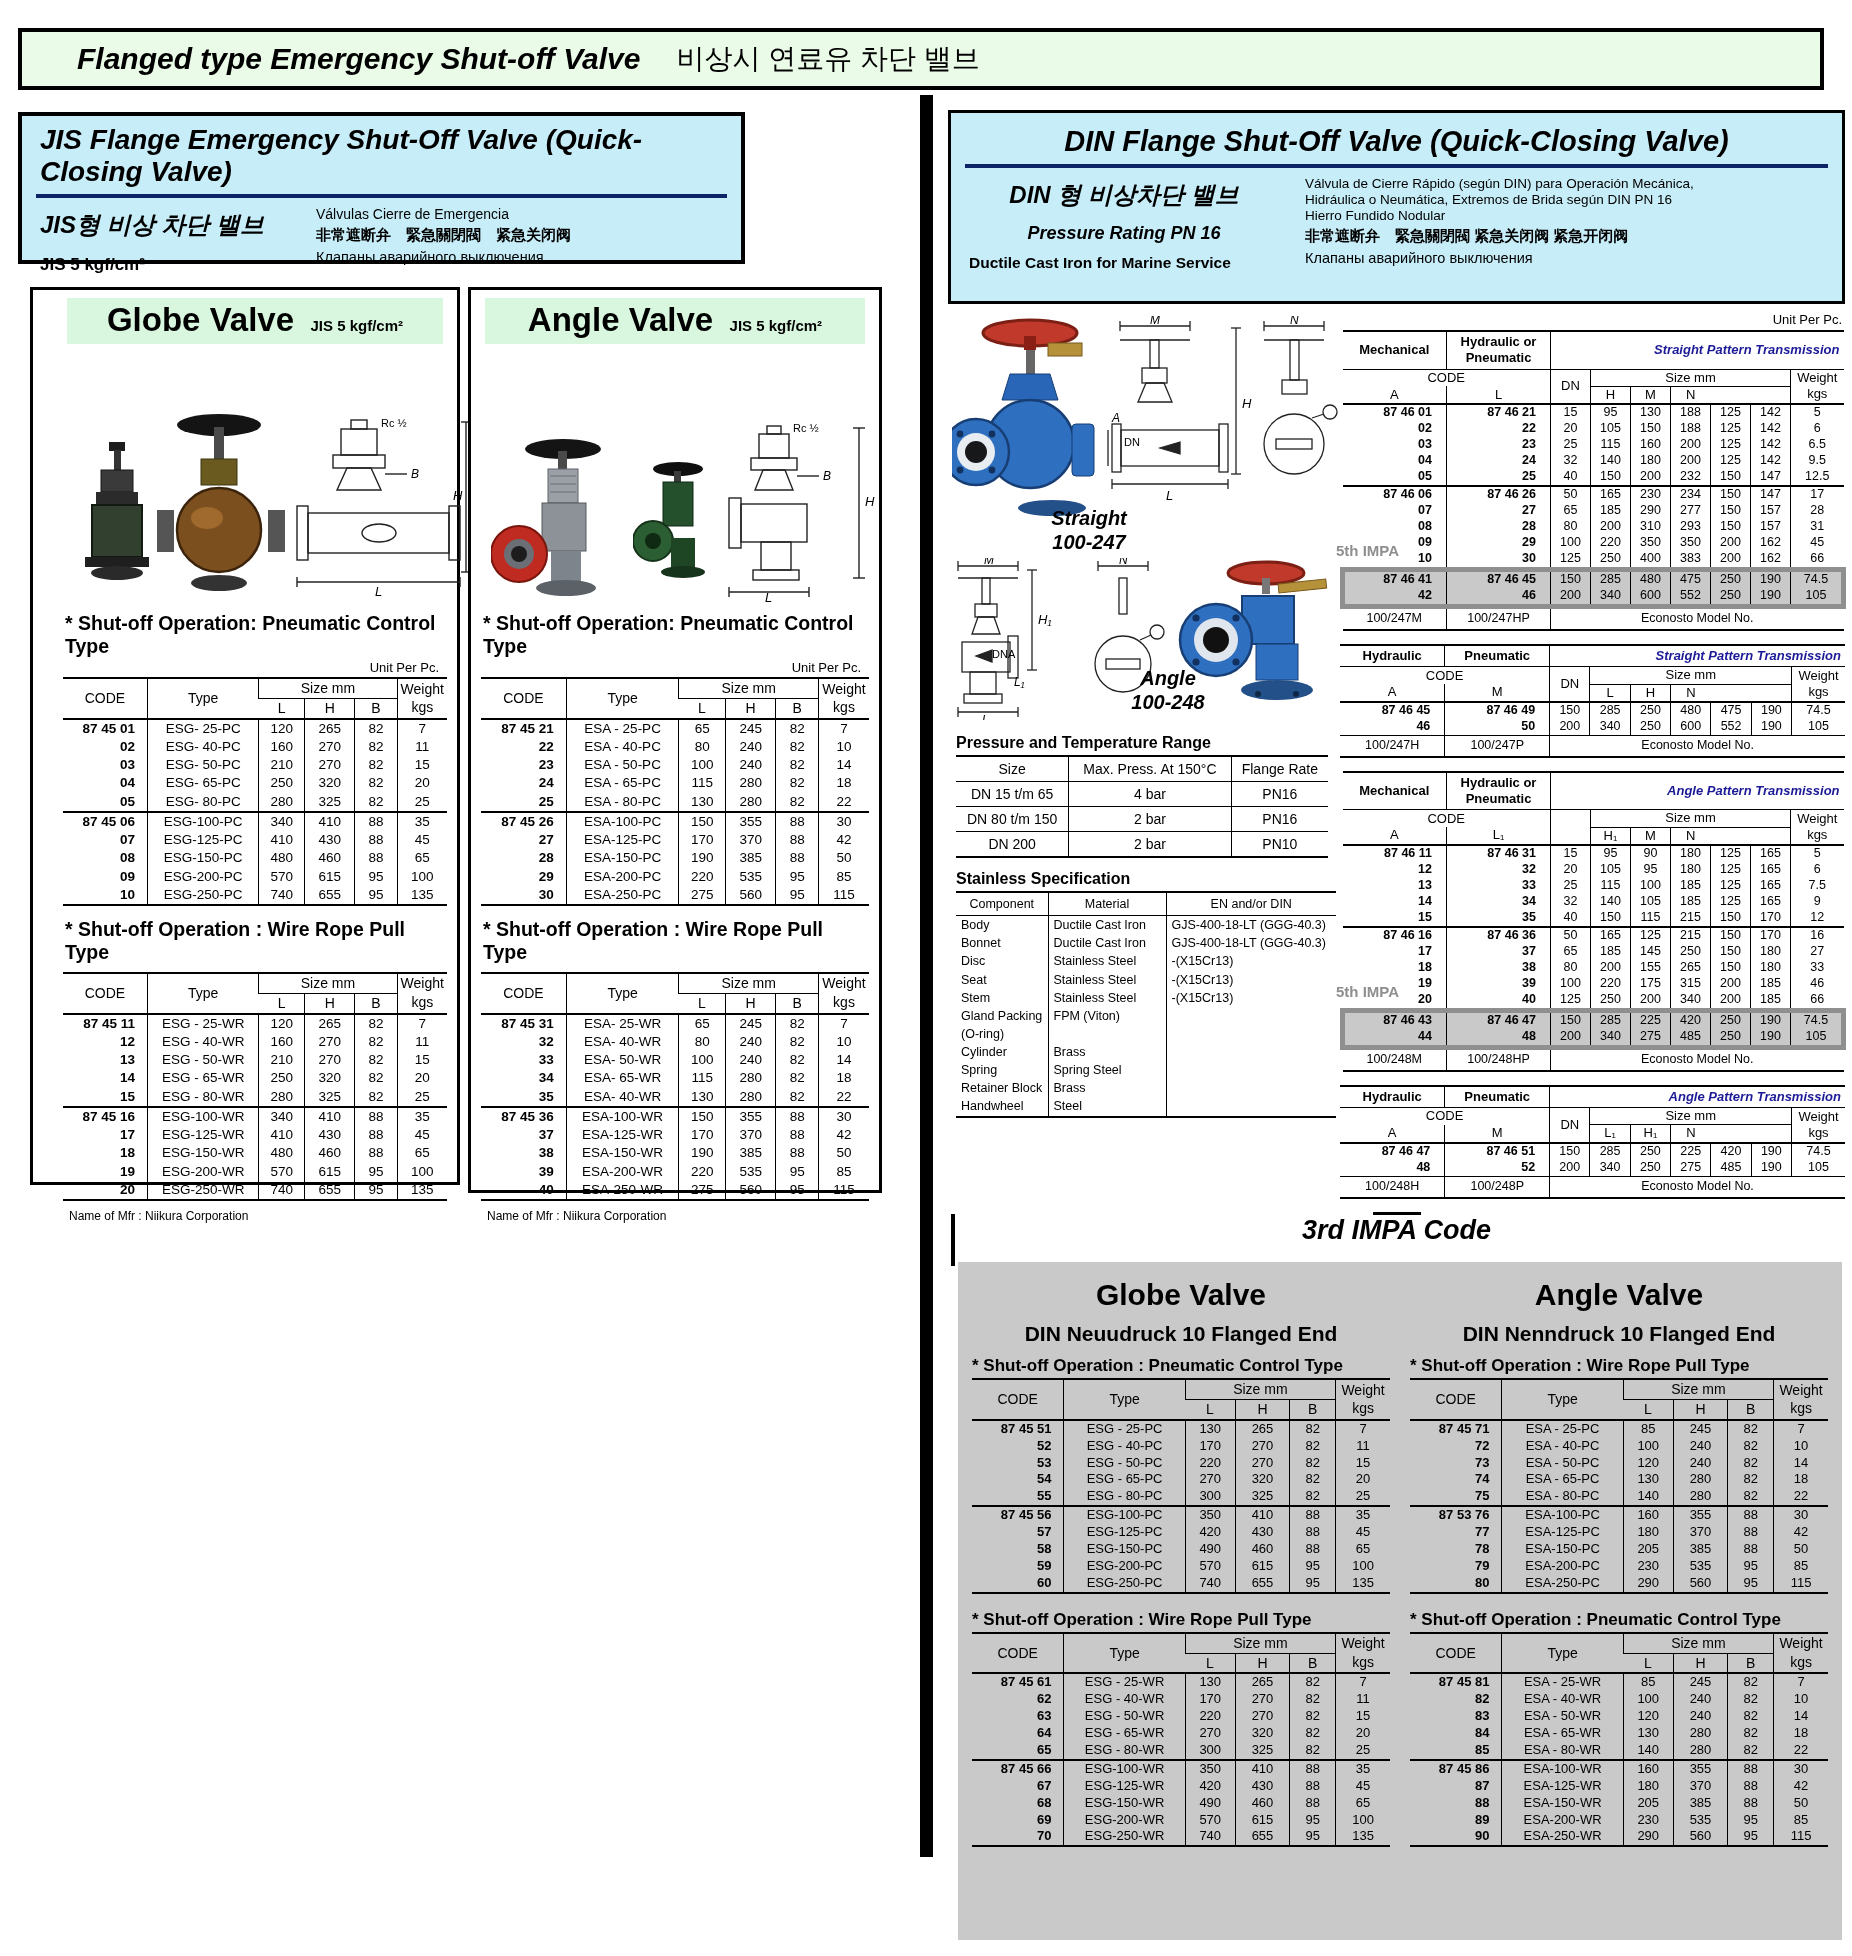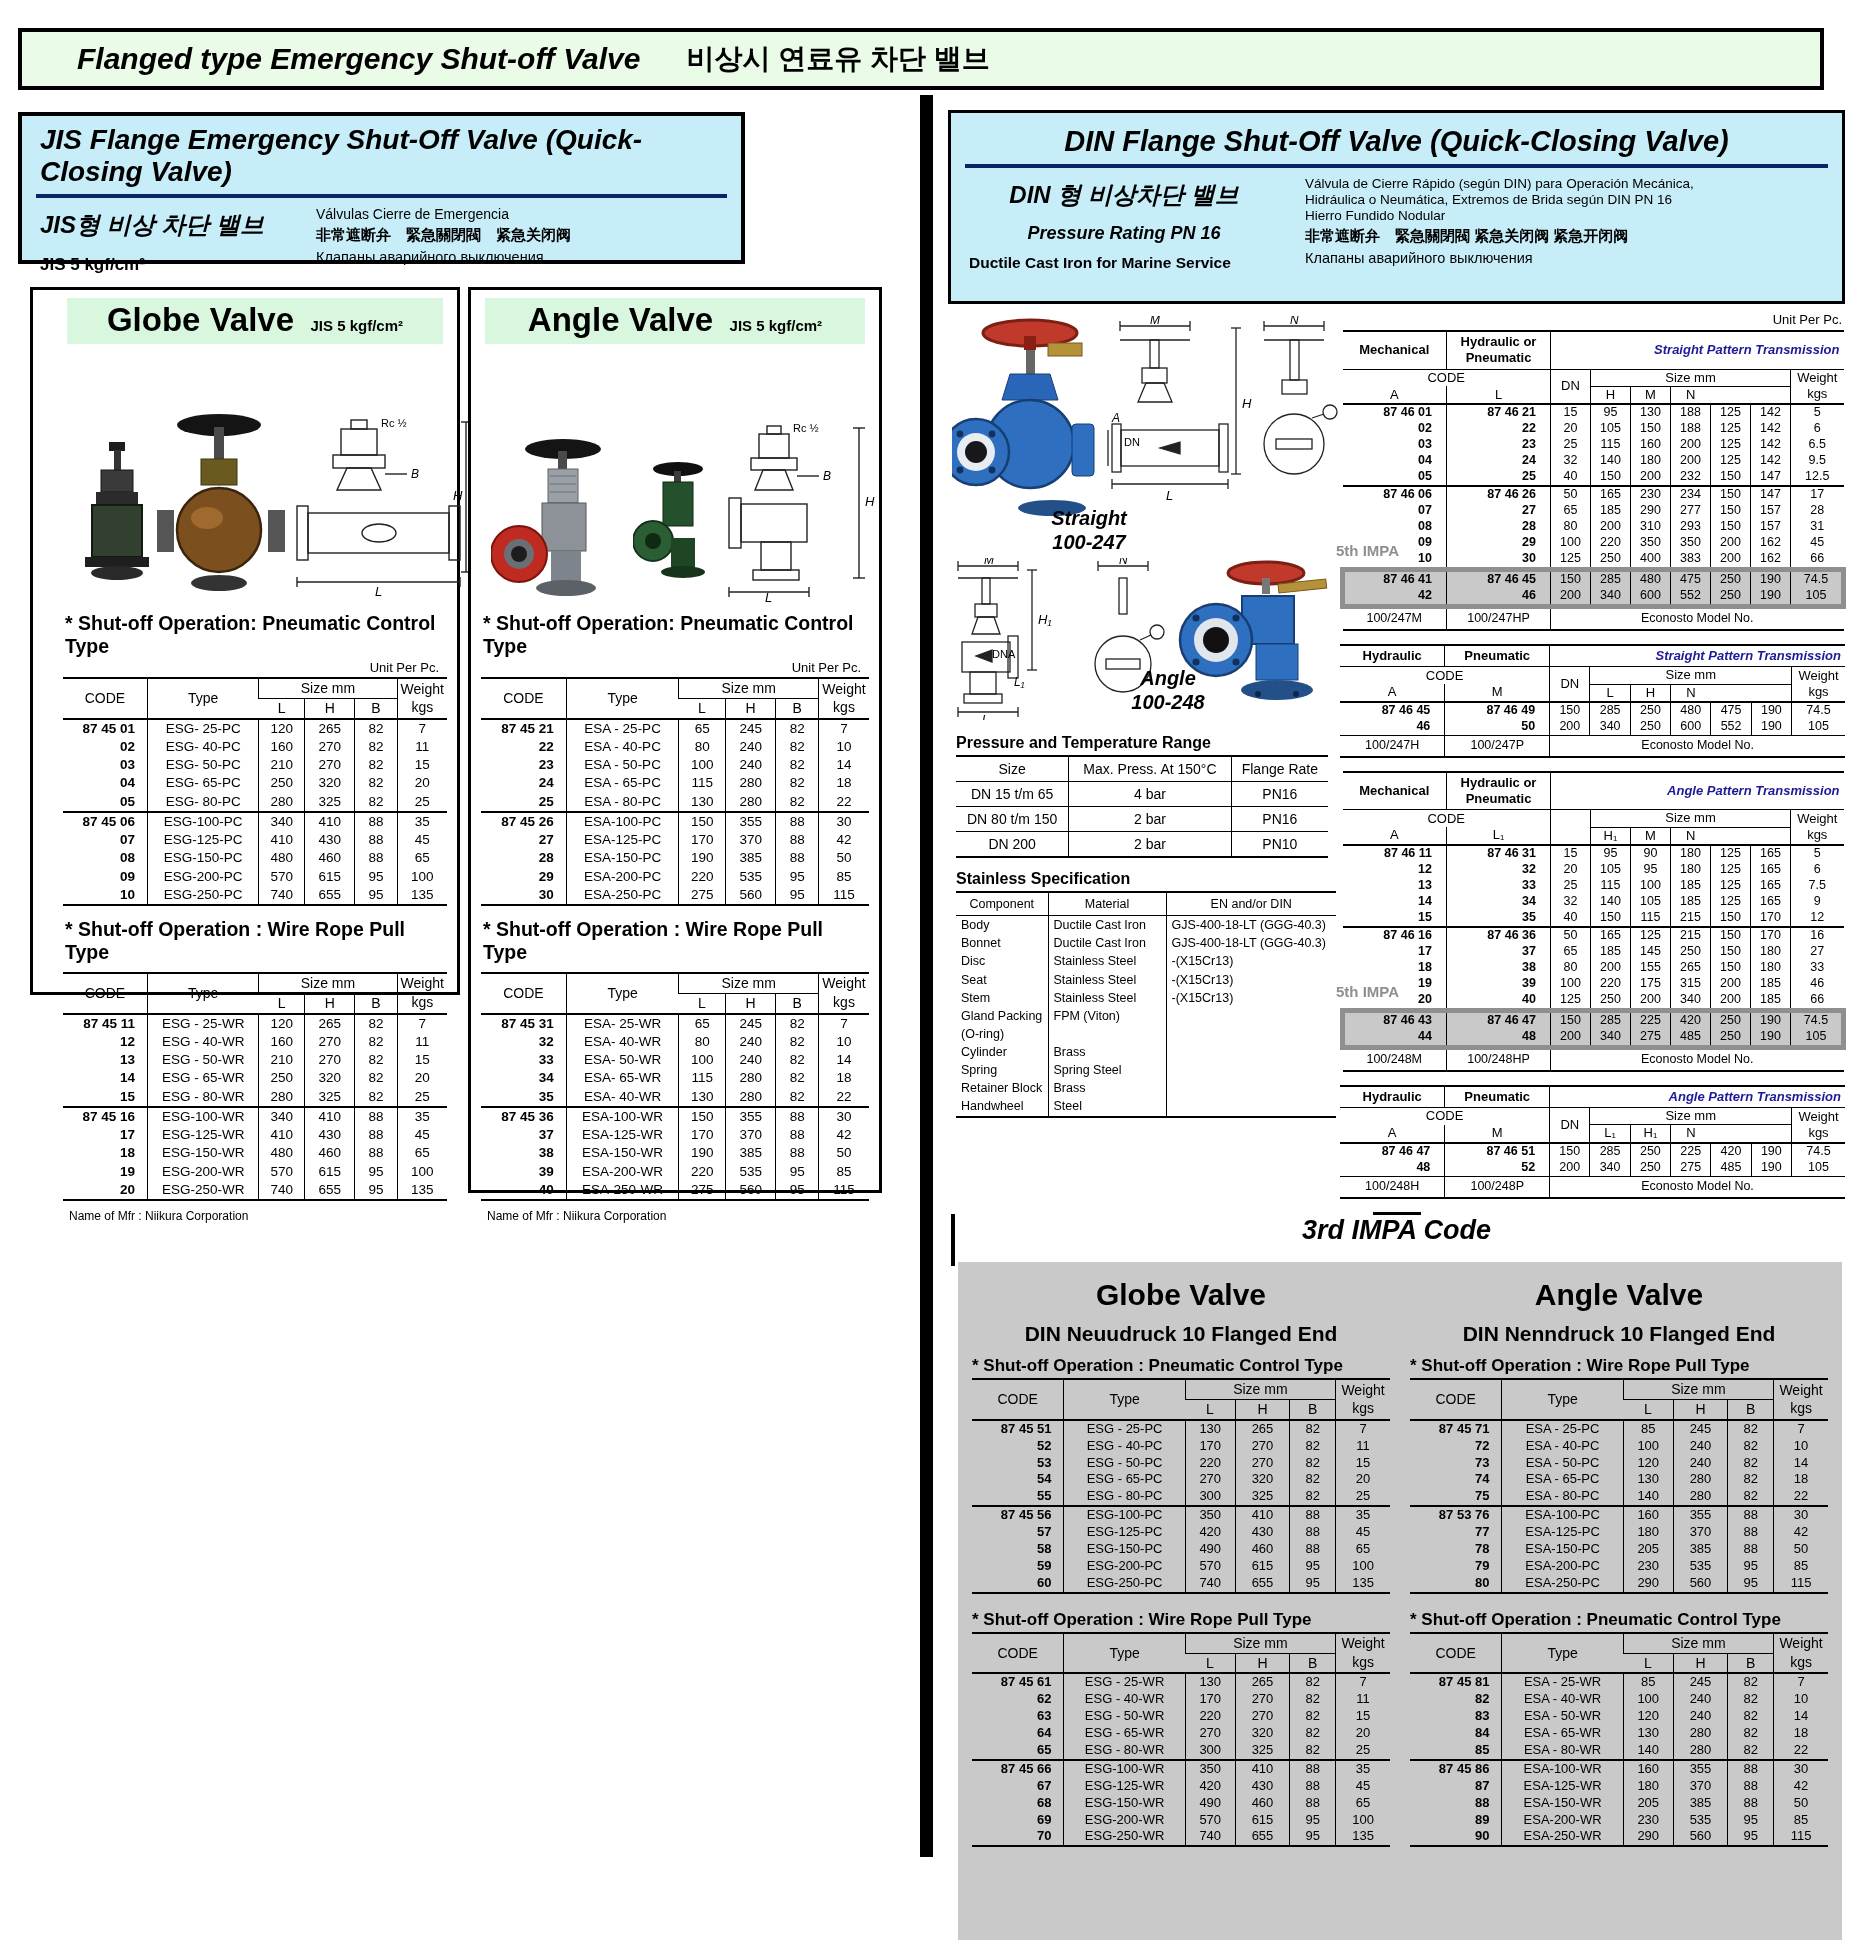--- a/index.html
+++ b/index.html
@@ -4,21 +4,21 @@
 <title>Flanged type Emergency Shut-off Valve</title>
 <style>
   html,body{margin:0;padding:0;background:#fff;}
   body{font-family:"Liberation Sans","DejaVu Sans",sans-serif;color:#000;}
   #page{position:relative;width:1852px;height:1956px;background:#fff;overflow:hidden;}
 
   
   #banner{position:absolute;left:18px;top:28px;width:1806px;height:62px;border:4px solid #000;
     background:#eafbe7;display:flex;align-items:center;padding-left:55px;box-sizing:border-box;}
   #banner .en{font-size:30px;font-weight:bold;font-style:italic;}
-  #banner .kr{font-size:28px;font-weight:bold;margin-left:46px;}
+  #banner .kr{font-size:28px;font-weight:normal;margin-left:36px;}
 
   
   .sec-head{position:absolute;border:4px solid #000;background:#c7edf8;box-sizing:border-box;}
   #jis-head{left:18px;top:112px;width:727px;height:152px;}
   #din-head{left:948px;top:110px;width:897px;height:194px;border-width:3px;}
   .sec-title{font-style:italic;font-weight:bold;font-size:28px;margin:8px 18px 0 18px;}
   #din-head .sec-title{text-align:center;font-size:29px;margin-top:12px;}
   .sec-rule{height:4px;background:#0c2366;margin:6px 14px 5px 14px;}
   .sec-cols{display:flex;padding:2px 18px;gap:26px;}
   .sec-col-l{width:250px;flex:none;}
@@ -26,21 +26,21 @@
   .kr-sub{font-size:24px;font-weight:bold;font-style:italic;margin:4px 0 0 0;}
   .rating-sub{font-size:17px;font-weight:bold;margin-top:14px;}
   #din-head .rating-sub{font-style:italic;text-align:center;font-size:18px;margin-top:12px;}
   .service-sub{font-size:15.5px;font-weight:bold;margin-top:10px;}
   .lang-line{font-size:14px;margin:1px 0;}
   .lang-cjk{font-size:15px;font-weight:bold;margin-top:4px;}
   .lang-ru{font-size:14.5px;margin-top:4px;}
 
   
   .valve-col{position:absolute;border:3px solid #000;background:#fff;box-sizing:border-box;padding:6px 10px;}
-  #globe-col{left:30px;top:287px;width:430px;height:708px;padding-left:30px;}
+  #globe-col{left:30px;top:287px;width:430px;height:898px;padding-left:30px;}
   #angle-col{left:468px;top:287px;width:414px;height:906px;}
   .band{background:#d9f6df;margin:2px 4px 4px 4px;text-align:center;padding:3px 0 5px 0;}
   .band .bv{font-size:33px;font-weight:bold;}
   .band .br{font-size:15px;font-weight:bold;margin-left:12px;}
   .figs{position:relative;height:262px;}
   .op-heading{font-weight:bold;font-size:19.5px;margin:2px 0 0 2px;}
   .unit-label{text-align:right;font-size:13px;margin:2px 8px 2px 0;}
   .mfr{font-size:12px;margin:8px 0 0 6px;}
 
   

